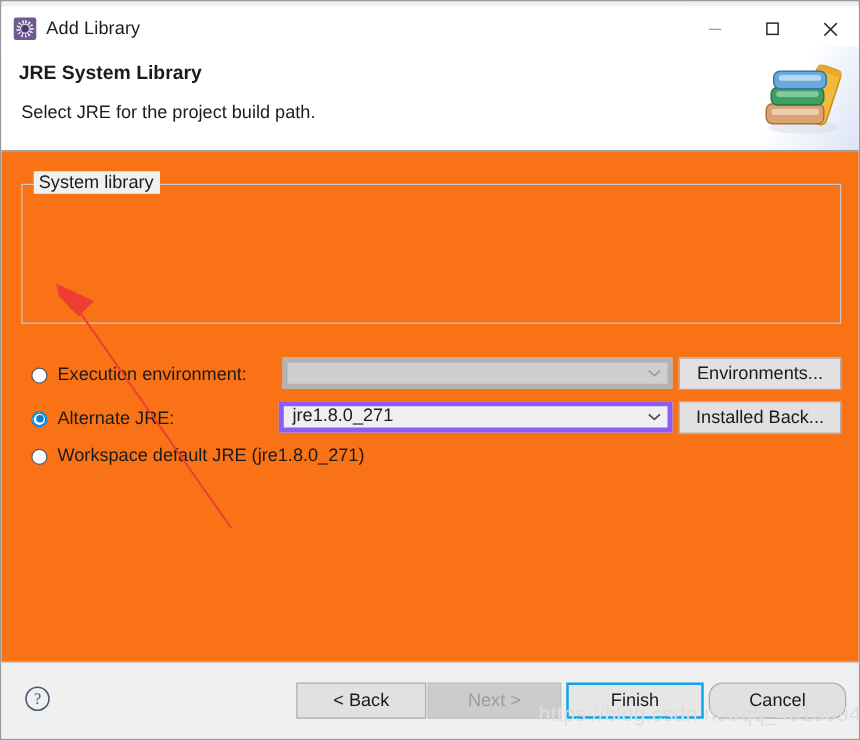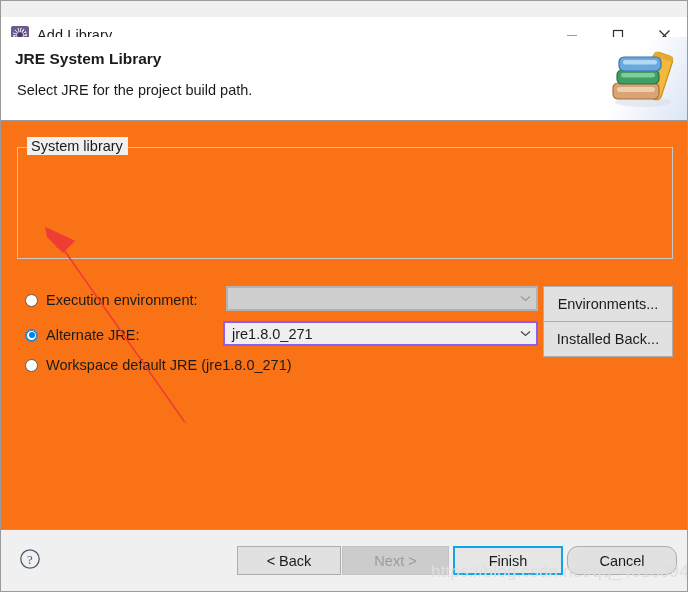--- a/index.html
+++ b/index.html
@@ -20,21 +20,21 @@
     height: 592px;
     box-sizing: border-box;
     border: 1px solid #9a9a9a;
     background: #f0f0f0;
     overflow: hidden;
   }
 
   
   #titlebar {
     position: absolute;
-    left: 0; top: 16px;
+    left: 0; top: 4px;
     width: 686px;
     height: 36px;
     background: #ffffff;
     display: flex;
     align-items: center;
   }
   #title-icon {
     width: 18px;
     height: 18px;
     margin-left: 10px;
@@ -191,23 +191,22 @@
   .radio-label {
     font-size: 14.5px;
     color: #1b1b1b;
     white-space: nowrap;
   }
 
   .combo {
     position: absolute;
     height: 25px;
     box-sizing: border-box;
-    border: 2px solid #8b5cf6;
-    display: flex;
-    align-items: center;
+    border: 4px solid #8b5cf6;
+    display: flex;
     background: #efefef;
   }
   .combo .combo-text {
     font-size: 14.5px;
     color: #1b1b1b;
     padding-left: 7px;
     flex: 1;
     white-space: nowrap;
     overflow: hidden;
   }
@@ -219,21 +218,21 @@
   }
   .combo.disabled {
     background: #cfcfcf;
     border-color: #b2b2b2;
   }
   #combo-exec { left: 225px; top: 165px; width: 312px; }
   #combo-alt  { left: 222px; top: 200px; width: 315px; }
 
   .pbtn {
     position: absolute;
-    height: 36px;
+    height: 26px;
     box-sizing: border-box;
     border: 1px solid #adadad;
     background: #e1e1e1;
     font-size: 14.5px;
     color: #1b1b1b;
     display: flex;
     align-items: center;
     justify-content: center;
     white-space: nowrap;
     font-family: "Liberation Sans", sans-serif;

